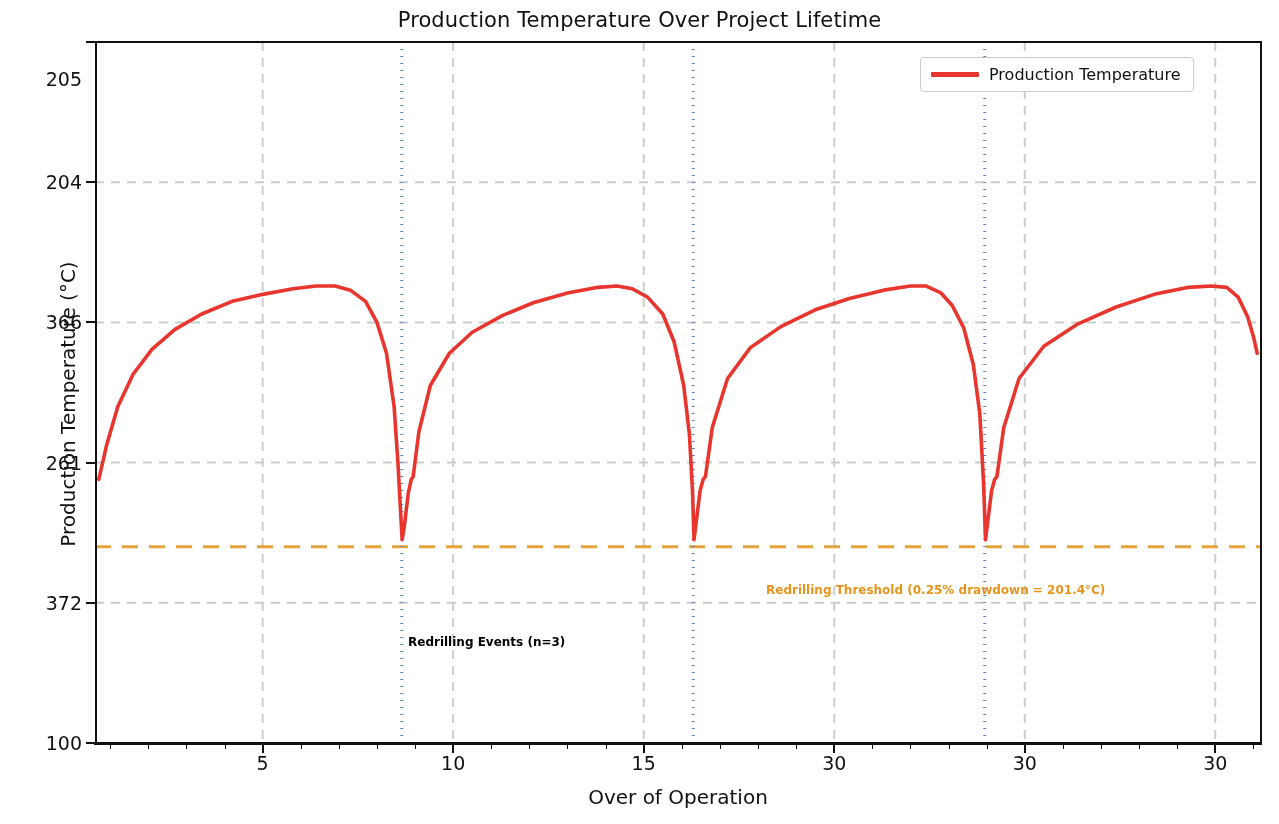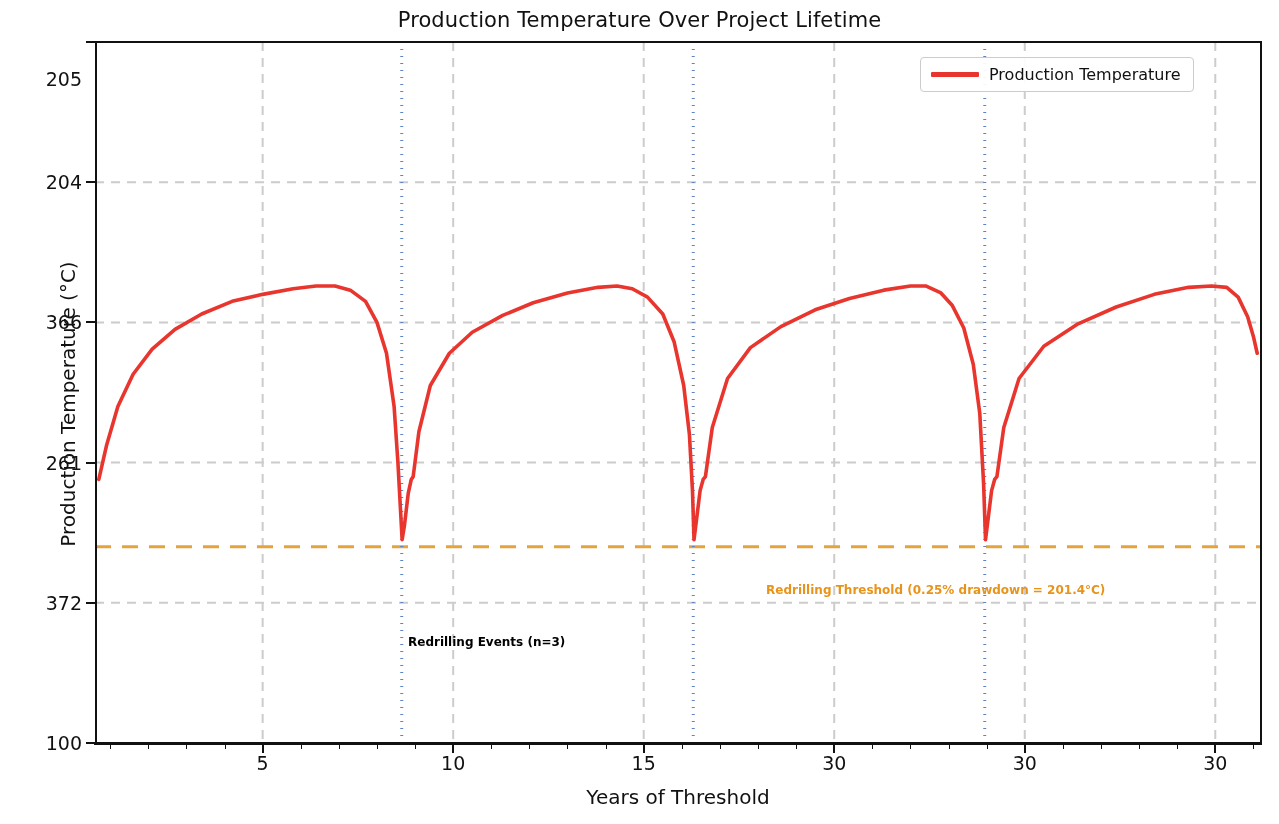--- a/index.html
+++ b/index.html
@@ -243,21 +243,21 @@
       <div class="xtick-mark-minor" style="left: 1253.38px;"></div>
       <div class="xtick" style="left: 262.66px;">5</div>
       <div class="xtick" style="left: 453.183px;">10</div>
       <div class="xtick" style="left: 643.706px;">15</div>
       <div class="xtick" style="left: 834.229px;">30</div>
       <div class="xtick" style="left: 1024.75px;">30</div>
       <div class="xtick" style="left: 1215.27px;">30</div>
     </div>
 
   <div id="ylabel">Production Temperature (°C)</div>
-  <div id="xlabel">Years of Threshold</div>
+  <div id="xlabel">Over of Operation</div>
 
   <div id="legend">
     <span class="swatch" id="legend-swatch" style="background: rgb(232, 53, 46);"></span>
     <span class="legend-label">Production Temperature</span>
   </div>
 
   <div class="annot" id="annot-redrill-events" style="color: #000000;">Redrilling Events (n=3)</div>
   <div class="annot" id="annot-threshold" style="color: rgb(232, 148, 26);">Redrilling Threshold (0.25% drawdown = 201.4°C)</div>
 
 </div>

